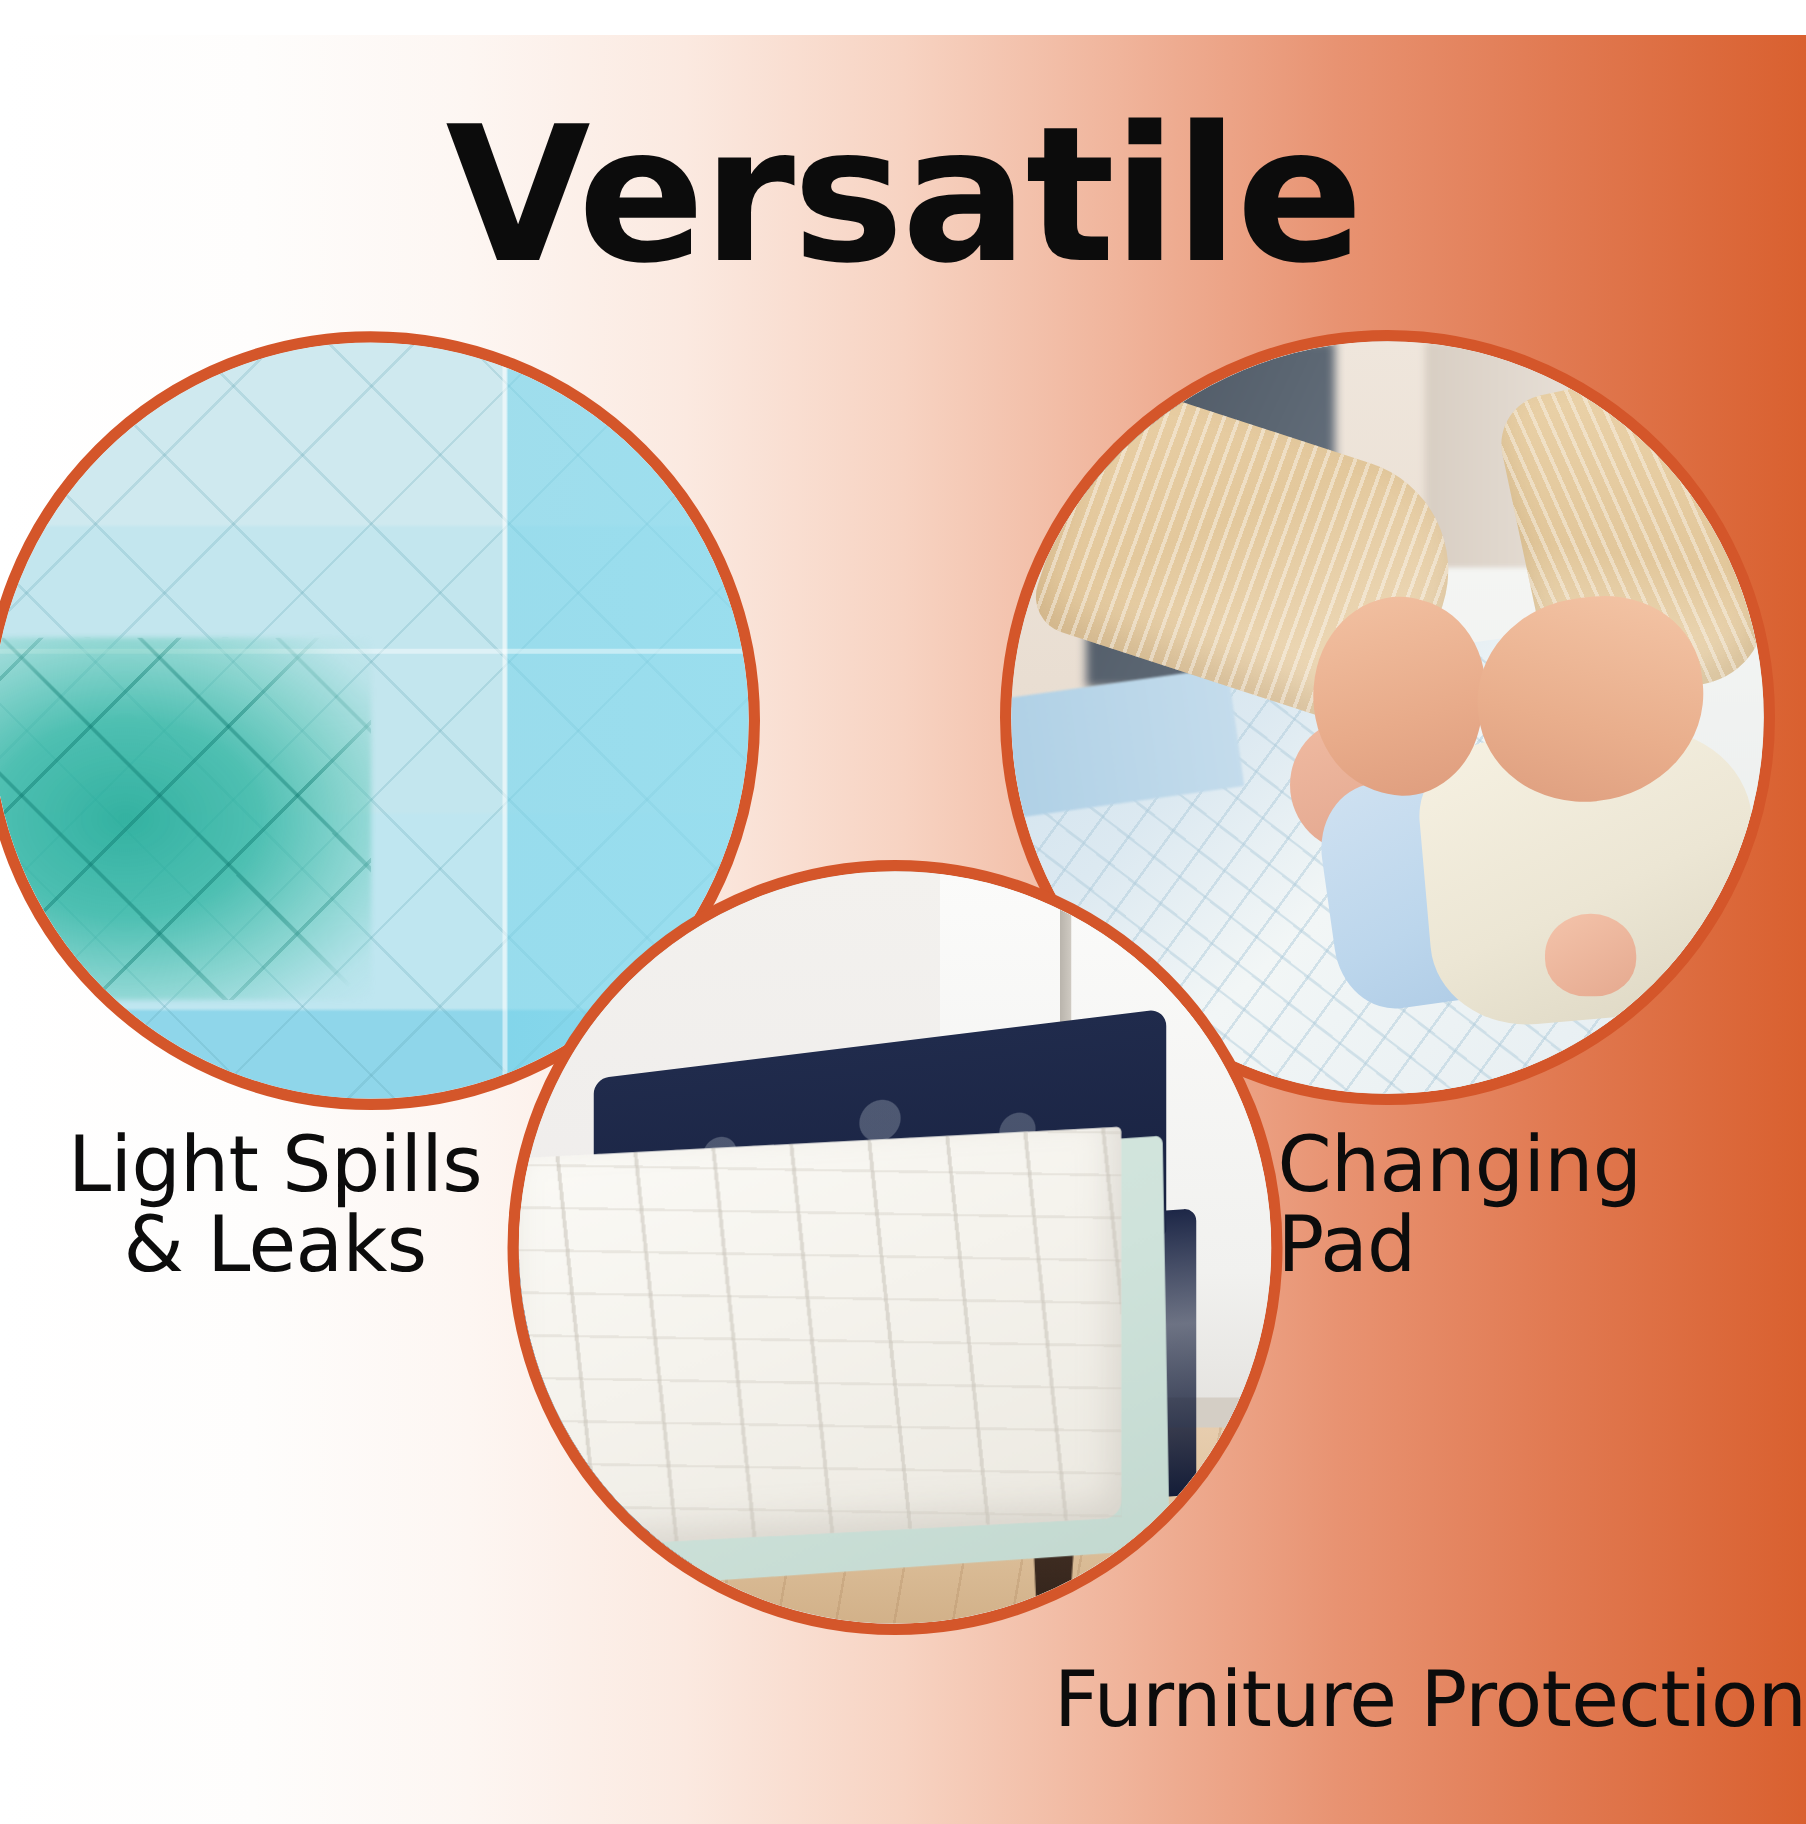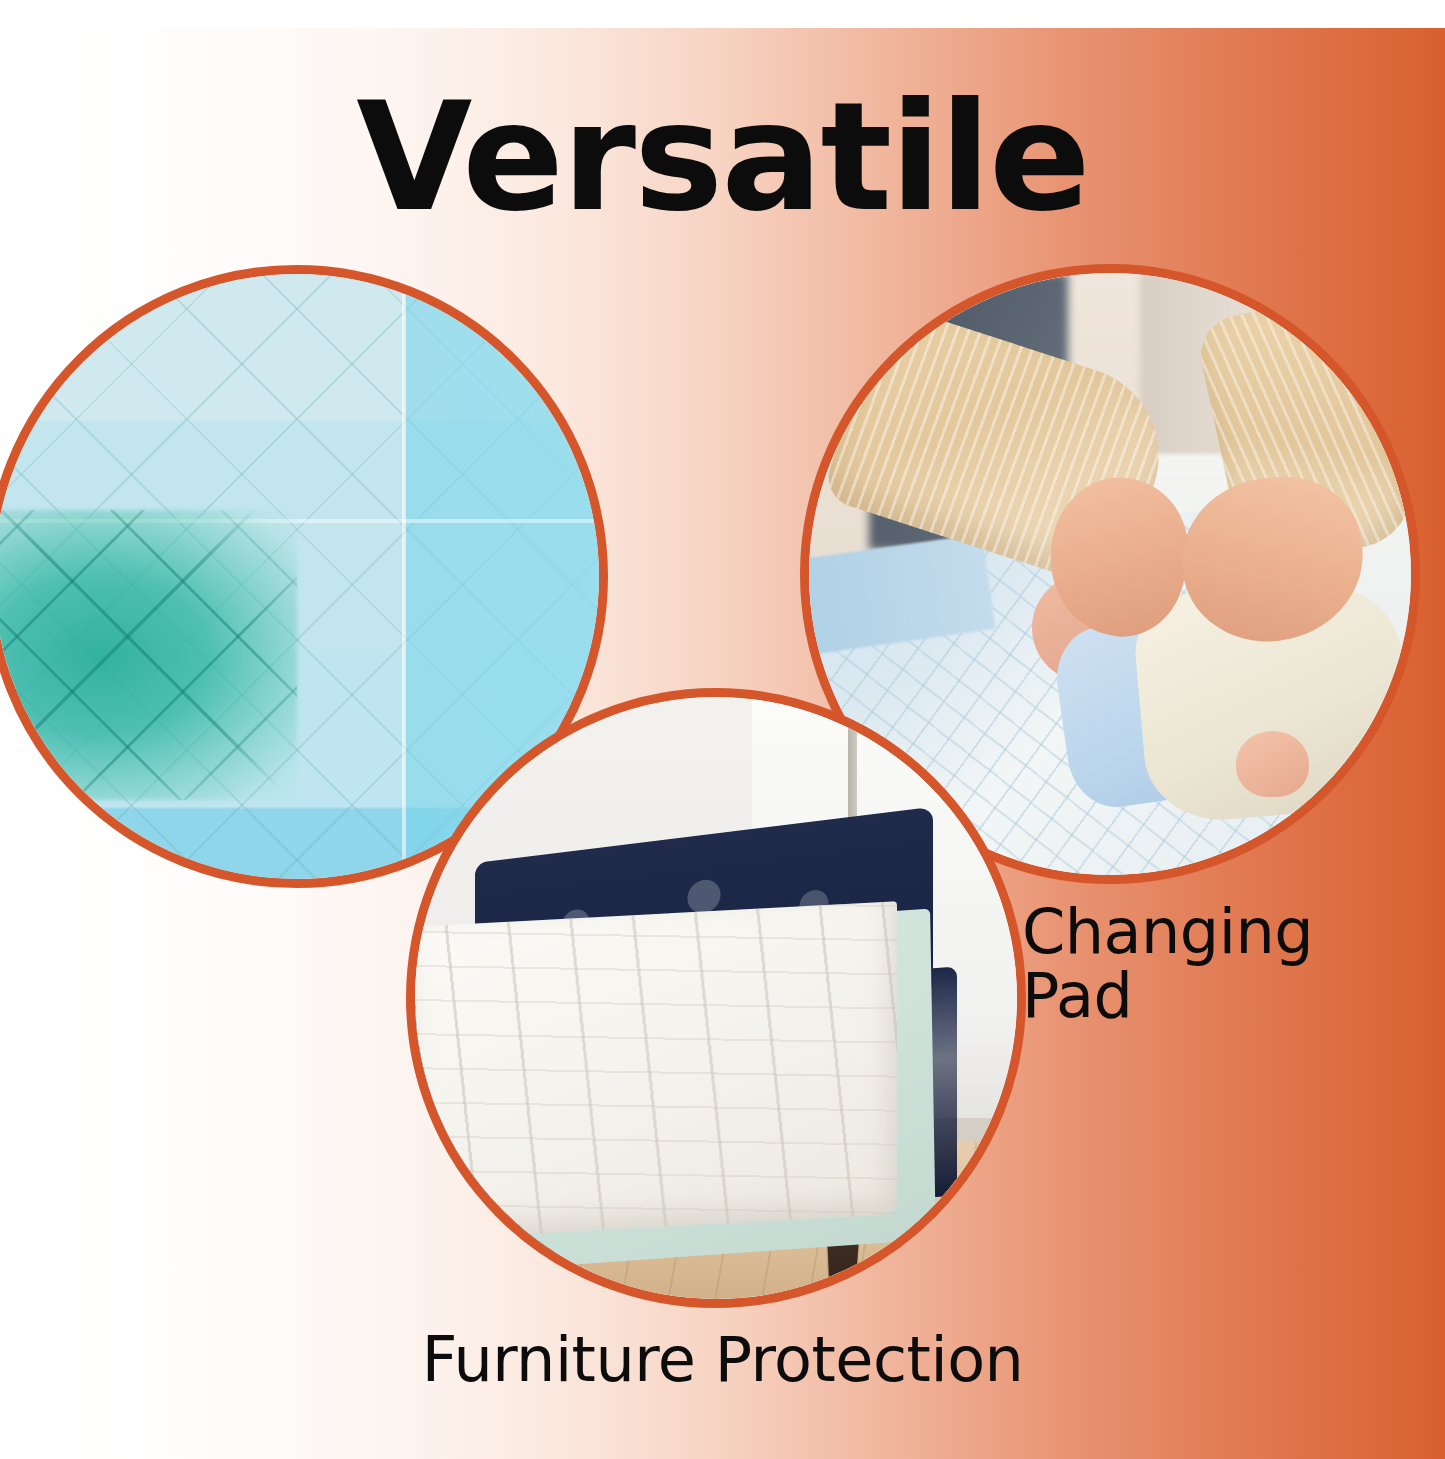--- a/index.html
+++ b/index.html
@@ -468,21 +468,21 @@
   #caption-changing {
     left: 1022px;
     top: 872px;
     width: 400px;
     font-size: 62px;
   }
   #caption-furniture {
     left: 0;
     top: 1300px;
     width: 100%;
-    text-align: center;
+    text-align: right;
     font-size: 62px;
   }
 </style>
 </head>
 <body>
 
 <div id="infographic">
 
   <div class="title">Versatile</div>
 
@@ -537,19 +537,21 @@
       <div class="chair-arm">
         <div class="chair-pattern"></div>
       </div>
       <div class="chair-leg"></div>
       <div class="pad-mint-edge"></div>
       <div class="pad-white"></div>
       <div class="pad-white-quilt"></div>
     </div>
   </div>
 
+  <div class="caption" id="caption-spills">Light Spills
+&amp; Leaks</div>
 
   <div class="caption" id="caption-changing">Changing
 Pad</div>
 
   <div class="caption" id="caption-furniture">Furniture Protection</div>
 
 </div>
 
 </body></html>

